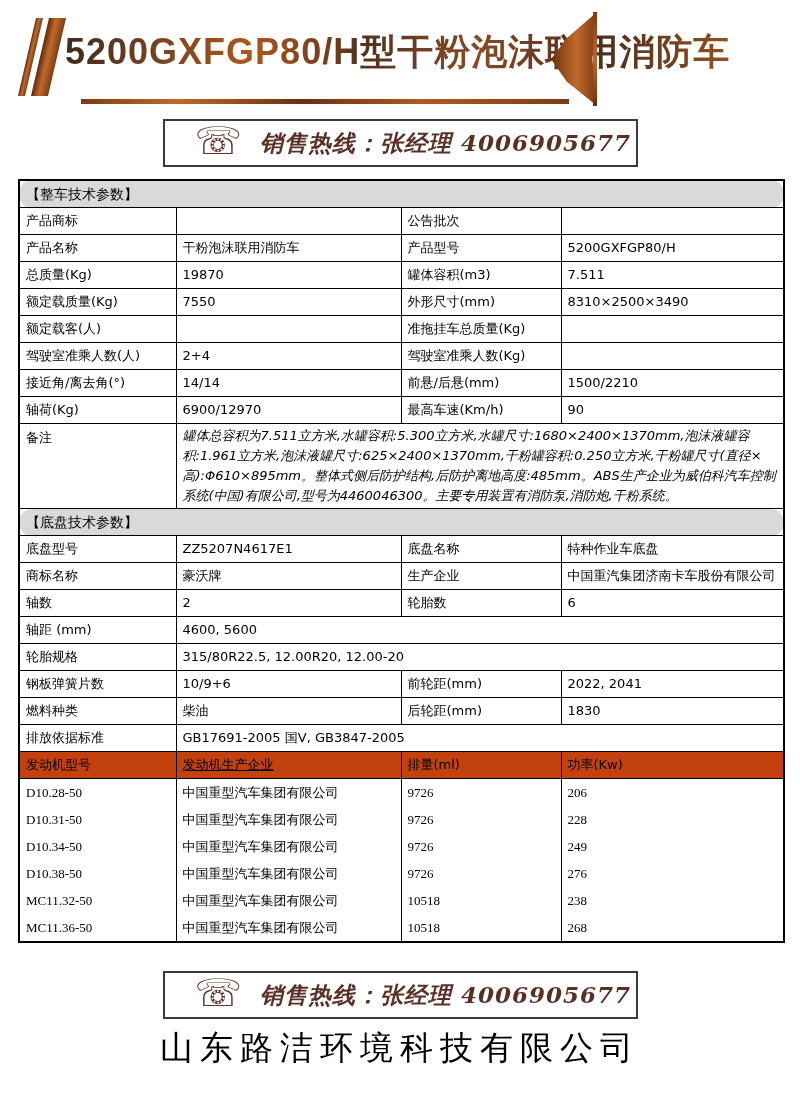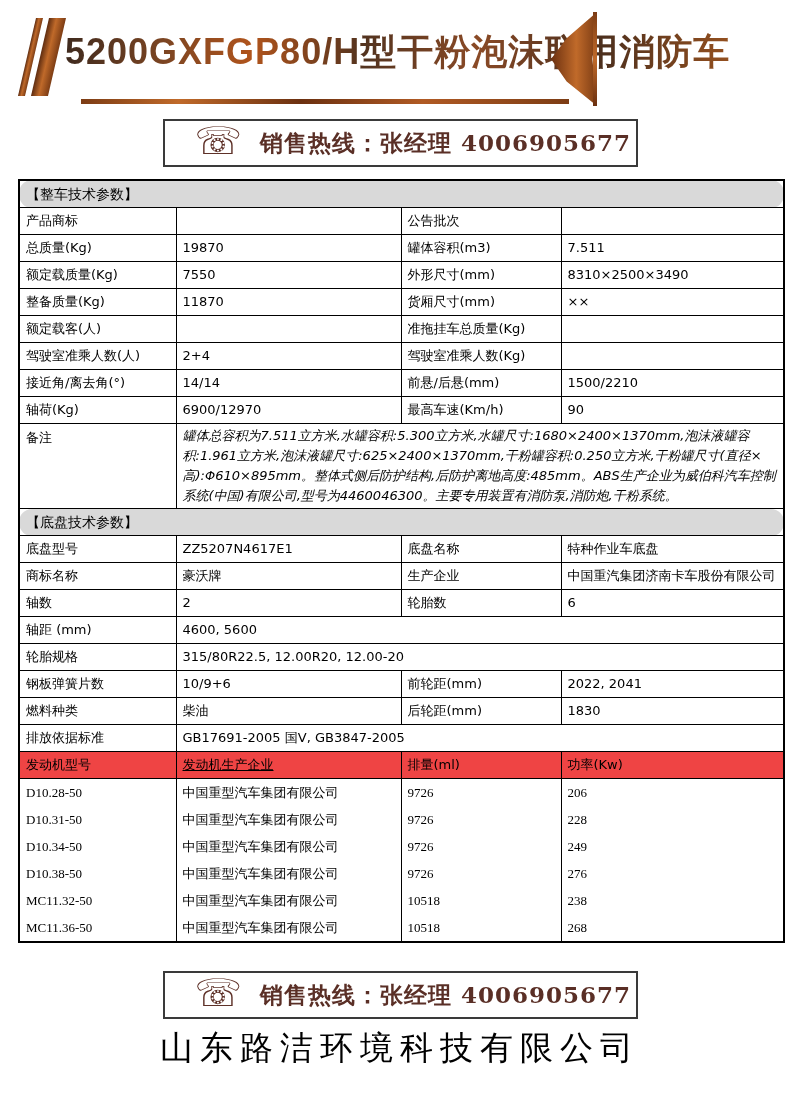--- a/index.html
+++ b/index.html
@@ -73,20 +73,21 @@
     font-size: 38px; line-height: 38px;
     color: #5e3128;
     margin: -4px 18px 0 30px;
   }
   .hotline .text {
     font-size: 23px; font-weight: 600;
     color: #5a2f26;
     font-family: "DejaVu Serif", "Liberation Serif", serif;
     letter-spacing: 1px;
     white-space: nowrap;
+    font-style: italic;
   }
   .hotline.bottom { margin-top: 28px; }
 
   
   table.spec {
     margin: 12px 0 0 18px;
     width: 765px;
     border-collapse: collapse;
     border: 2px solid #000;
     table-layout: fixed;
@@ -103,21 +104,21 @@
     line-height: 20px;
   }
   td.section-header {
     background: #d9d9d9;
     font-weight: bold;
     font-size: 14px;
     height: 18px;
     border-radius: 13px;
   }
   th.eng-header {
-    background: #ef4444;
+    background: #c2410c;
     font-size: 13px;
     height: 22px;
     margin-left: 23px;
   }
   th.eng-header.underlined span { text-decoration: underline; }
   td.remark-text { line-height: 25px; padding: 1px 8px; font-style: italic; }
   tr.engine-row td { border-top: none; border-bottom: none; }
   tr.engine-row td { height: 23px; font-family: Liberation Serif, serif; }
 
   
@@ -164,36 +165,36 @@
     </tr>
   </tbody>
   <tbody id="vehicle-rows">
       <tr>
         <td>产品商标</td>
         <td></td>
         <td>公告批次</td>
         <td></td>
       </tr>
       <tr>
+        <td>产品名称</td>
+        <td>干粉泡沫联用消防车</td>
+        <td>产品型号</td>
+        <td>5200GXFGP80/H</td>
+      </tr>
+      <tr>
         <td>总质量(Kg)</td>
         <td>19870</td>
         <td>罐体容积(m3)</td>
         <td>7.511</td>
       </tr>
       <tr>
         <td>额定载质量(Kg)</td>
         <td>7550</td>
         <td>外形尺寸(mm)</td>
         <td>8310×2500×3490</td>
-      </tr>
-      <tr>
-        <td>整备质量(Kg)</td>
-        <td>11870</td>
-        <td>货厢尺寸(mm)</td>
-        <td>××</td>
       </tr>
       <tr>
         <td>额定载客(人)</td>
         <td></td>
         <td>准拖挂车总质量(Kg)</td>
         <td></td>
       </tr>
       <tr>
         <td>驾驶室准乘人数(人)</td>
         <td>2+4</td>

